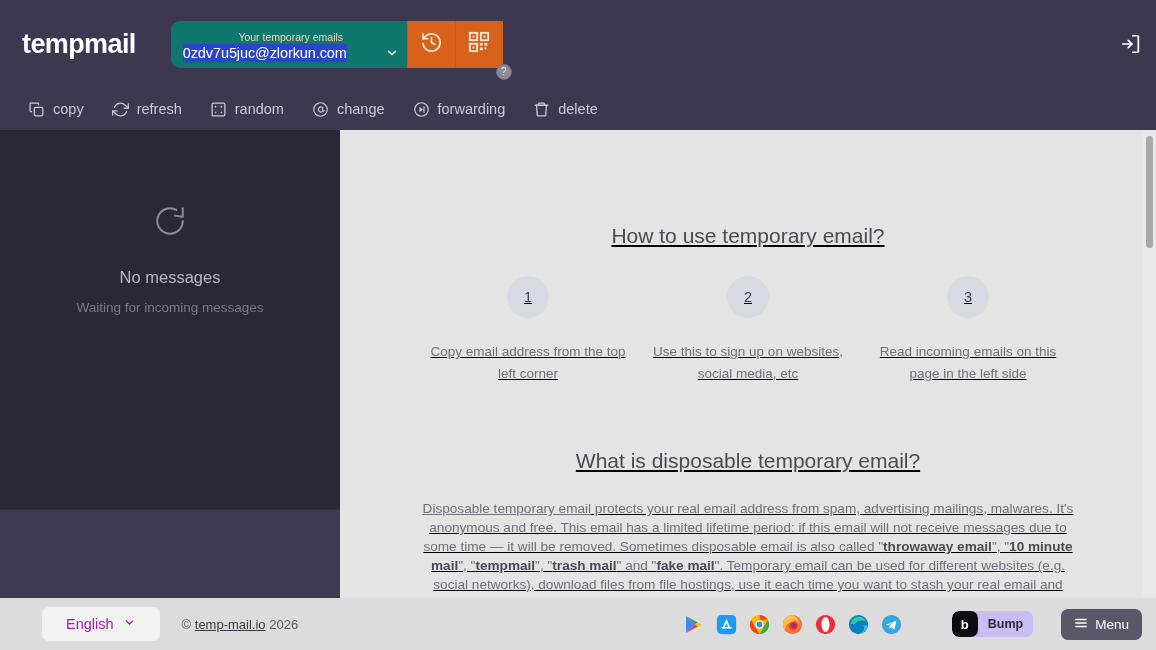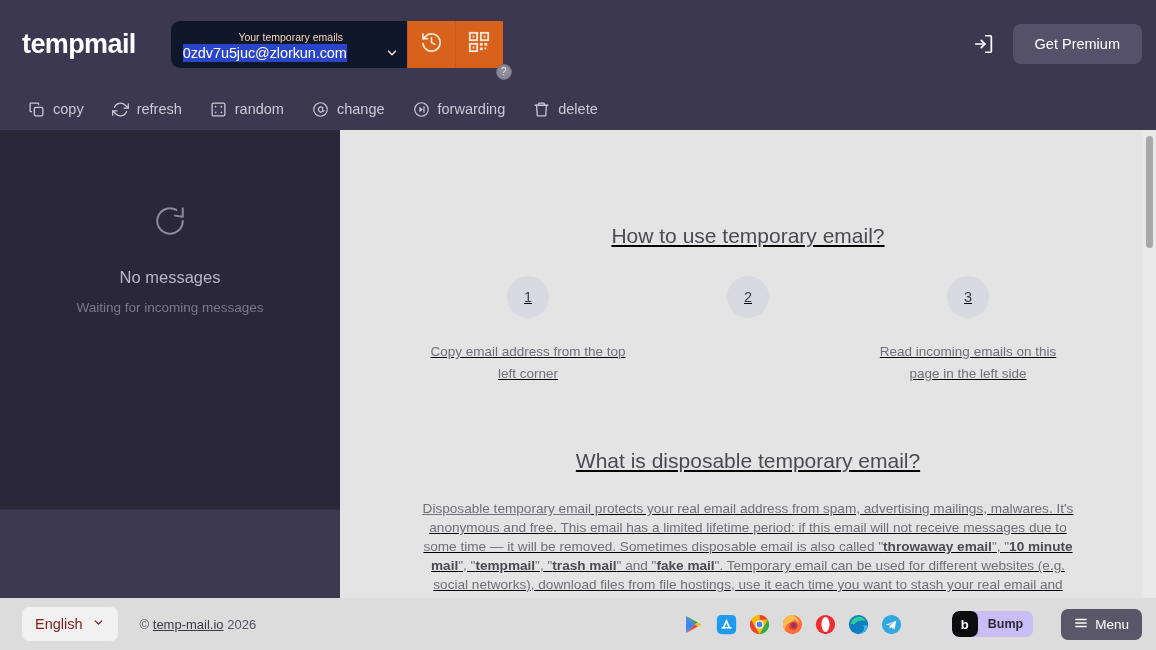--- a/index.html
+++ b/index.html
@@ -15,21 +15,21 @@
   .header {
     height: 88px; background: #3b3850;
     display: flex; align-items: center;
     padding: 0 14px 0 22px;
     flex: 0 0 88px; position: relative; z-index: 5;
   }
   .logo { color: #fff; font-size: 27px; font-weight: 700; letter-spacing: -0.6px; }
 
   .mailbar {
     margin-left: 35px; height: 47px;
-    background: #0f172a; border-radius: 9px;
+    background: #0f766e; border-radius: 9px;
     display: flex; align-items: stretch; position: relative;
   }
   .mail-field {
     width: 236px; padding: 4px 8px 0 12px;
     display: flex; flex-direction: column; justify-content: center;
     border-radius: 9px 0 0 9px; position: relative;
   }
   .mail-label { font-size: 10.5px; color: #fbd5ba; text-align: center; line-height: 13px; }
   .mail-value-row { display: flex; align-items: center; }
   .mail-value {
@@ -129,23 +129,24 @@
   .para b { color: #4b4b53; font-weight: 700; }
 
   
   .footer {
     height: 52px; flex: 0 0 52px; background: #dcdcdc;
     display: flex; align-items: center; padding: 0 14px 0 22px;
     position: relative; z-index: 3;
   }
   .lang-select {
     background: #f1f1f1; border: none; border-radius: 7px;
-    padding: 9px 13px; font-size: 14.5px; color: #7f1d1d;
+    padding: 9px 24px; font-size: 14.5px; color: #a21caf;
     display: flex; align-items: center; gap: 9px; cursor: pointer;
     font-family: inherit;
+    margin-left: 20px;
   }
   .copy-txt { margin-left: 22px; font-size: 13px; color: #555560; }
   .copy-txt a { color: #3a3a44; text-decoration: underline; }
   .store-icons { margin-left: auto; display: flex; align-items: center; gap: 12px; }
   .store-icons svg { display: block; cursor: pointer; }
   .bump {
     margin-left: 50px; display: flex; align-items: center;
     background: #c9bdf5; border-radius: 7px; height: 26px;
     overflow: hidden; cursor: pointer;
   }
@@ -221,21 +222,20 @@
     </div>
 
     <div class="header-right">
       <span class="login-icon">
         <svg width="22" height="22" viewBox="0 0 24 24" fill="none" stroke="currentColor" stroke-width="1.9" stroke-linecap="round" stroke-linejoin="round">
           <path d="M14 3h5a1 1 0 0 1 1 1v16a1 1 0 0 1-1 1h-5"></path>
           <polyline points="9 16 13 12 9 8"></polyline>
           <line x1="13" y1="12" x2="3" y2="12"></line>
         </svg>
       </span>
-      <button class="premium-btn">Get Premium</button>
     </div>
   </div>
 
   <div class="toolbar">
     <button class="tool">
       <span>
         <svg width="17" height="17" viewBox="0 0 24 24" fill="none" stroke="currentColor" stroke-width="1.8" stroke-linecap="round" stroke-linejoin="round">
             <rect x="9" y="9" width="12" height="12" rx="2"></rect>
             <path d="M5 15H4a1 1 0 0 1-1-1V4a1 1 0 0 1 1-1h10a1 1 0 0 1 1 1v1"></path>
           </svg>
@@ -322,20 +322,21 @@
 
           <h2 class="section-title">How to use temporary email?</h2>
 
           <div class="steps">
             <div class="step">
               <div class="step-circle">1</div>
               <div class="step-text">Copy email address from the top left corner</div>
             </div>
             <div class="step">
               <div class="step-circle">2</div>
+              <div class="step-text">Use this to sign up on websites, social media, etc</div>
             </div>
             <div class="step">
               <div class="step-circle">3</div>
               <div class="step-text">Read incoming emails on this page in the left side</div>
             </div>
           </div>
 
           <h2 class="section-title second">What is disposable temporary email?</h2>
 
           <p class="para">

